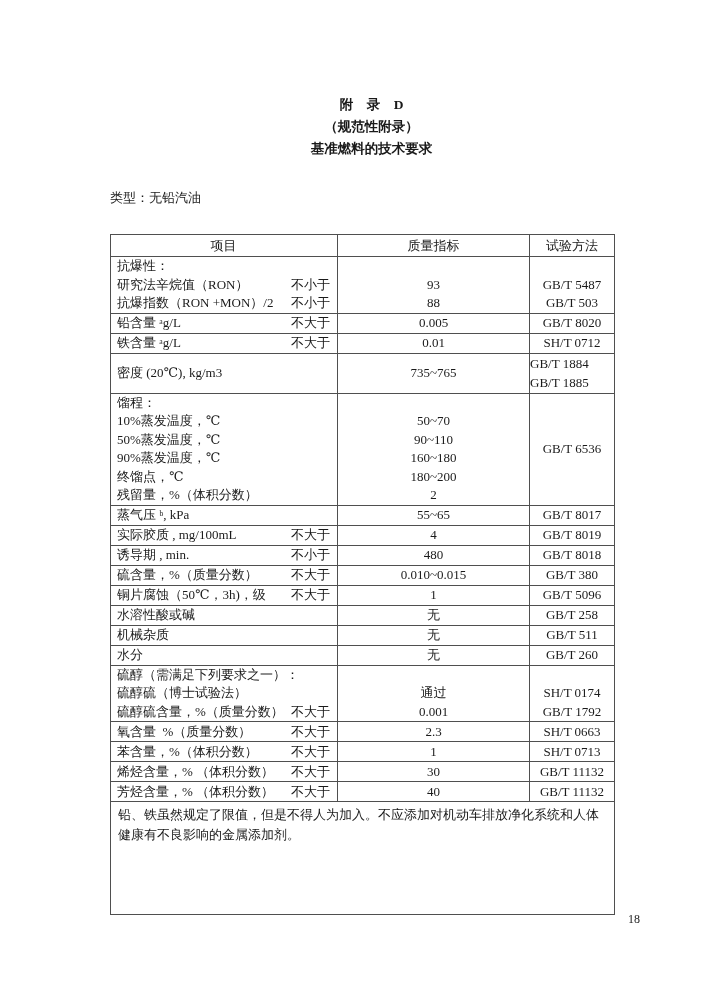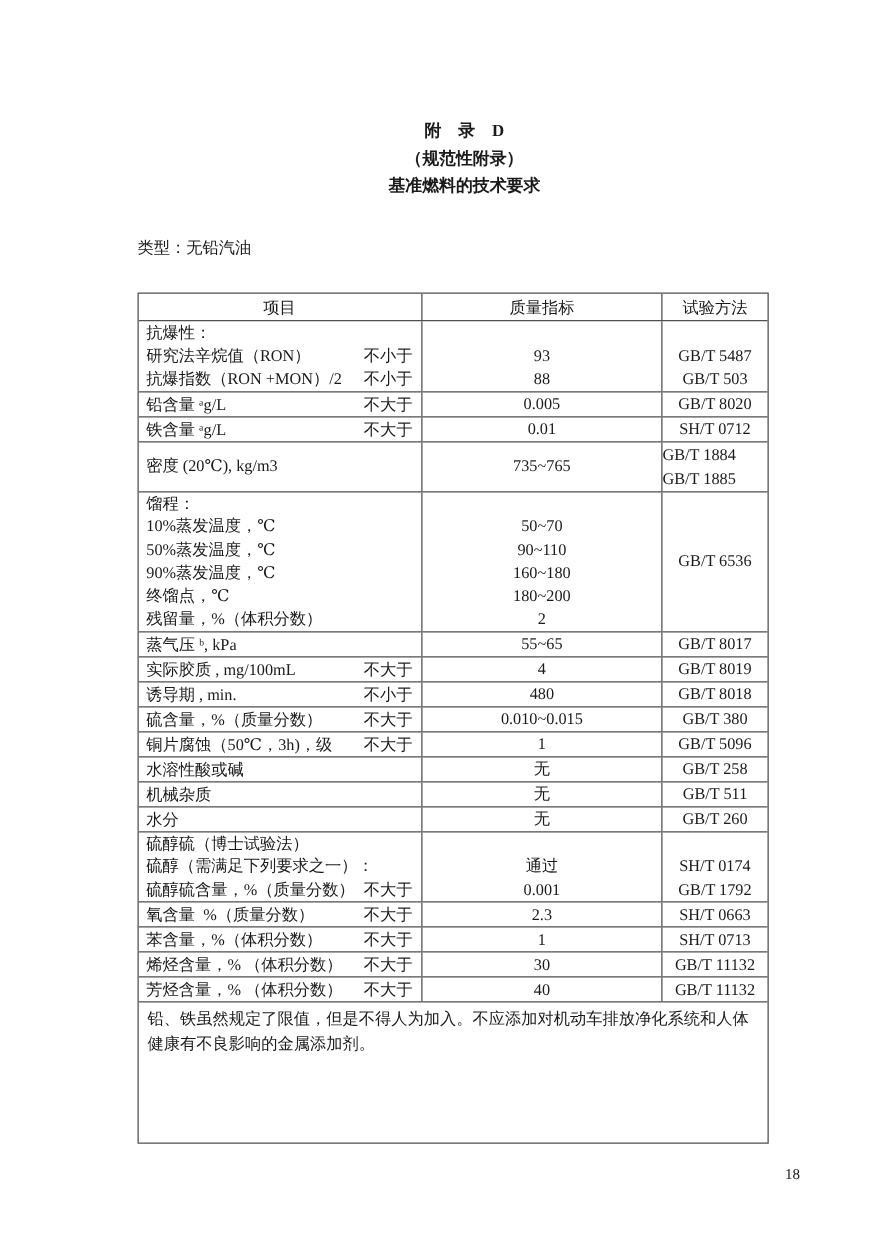--- a/index.html
+++ b/index.html
@@ -18,39 +18,39 @@
   .r { display:grid; grid-template-columns:227px 192px 84px; border-bottom:1px solid #4f4f4f; }
   .r:last-child { border-bottom:0; }
   .c { box-sizing:border-box; min-width:0; }
   .c1 { border-right:1px solid #4f4f4f; padding:0 7px 0 6px; }
   .c2 { border-right:1px solid #4f4f4f; }
 
   .r-header { min-height:21px; }
   .r-header .c { display:flex; align-items:center; justify-content:center; }
 
   .single { min-height:19px; }
-  .single .c1 { display:flex; justify-content:space-between; align-items:flex-end; }
+  .single .c1 { display:flex; justify-content:space-between; align-items:center; }
   .single .c2, .single .c3 { display:flex; align-items:center; justify-content:center; }
 
   .group .c1, .group .c2, .group .c3 { padding-top:0; }
   .group .line { height:18.5px; line-height:18.5px; }
   .group .c1 .line { display:flex; justify-content:space-between; }
   .group .c2 .line, .group .c3 .line { text-align:center; }
   .group.dist .c3 { display:flex; align-items:center; justify-content:center; }
 
   .density { min-height:39px; }
   .density .c1 { display:flex; align-items:center; }
   .density .c2 { display:flex; align-items:center; justify-content:center; }
   .density .c3 { display:flex; flex-direction:column; justify-content:center; }
   .density .c3 .line { height:19px; line-height:19px; text-align:left; }
 
   .note { display:block; min-height:105px; padding:3px 7px 4px; line-height:19.5px; }
 
   .item, .qual { white-space:pre; }
-  .page-num { position:absolute; top:932px; right:67px; font-size:12px; }
+  .page-num { position:absolute; top:912px; right:67px; font-size:12px; }
 </style>
 </head>
 <body>
 
 <div class="content">
 
   <div class="title-block">
     <div>附　录　D</div>
     <div>（规范性附录）</div>
     <div>基准燃料的技术要求</div>
@@ -222,28 +222,28 @@
           <span class="item">水分</span>
           <span class="qual"></span>
         </div>
       <div class="c c2">无</div>
       <div class="c c3">GB/T 260</div>
     </div>
 
     <div class="r group">
       <div class="c c1">
         <div class="line">
+            <span class="item">硫醇（需满足下列要求之一）：</span>
+            <span class="qual"></span>
+          </div>
+        <div class="line">
             <span class="item">硫醇硫（博士试验法）</span>
             <span class="qual"></span>
           </div>
         <div class="line">
-            <span class="item">硫醇（需满足下列要求之一）：</span>
-            <span class="qual"></span>
-          </div>
-        <div class="line">
             <span class="item">硫醇硫含量，%（质量分数）</span>
             <span class="qual">不大于</span>
           </div>
       </div>
       <div class="c c2">
         <div class="line"></div>
         <div class="line">通过</div>
         <div class="line">0.001</div>
       </div>
       <div class="c c3">

